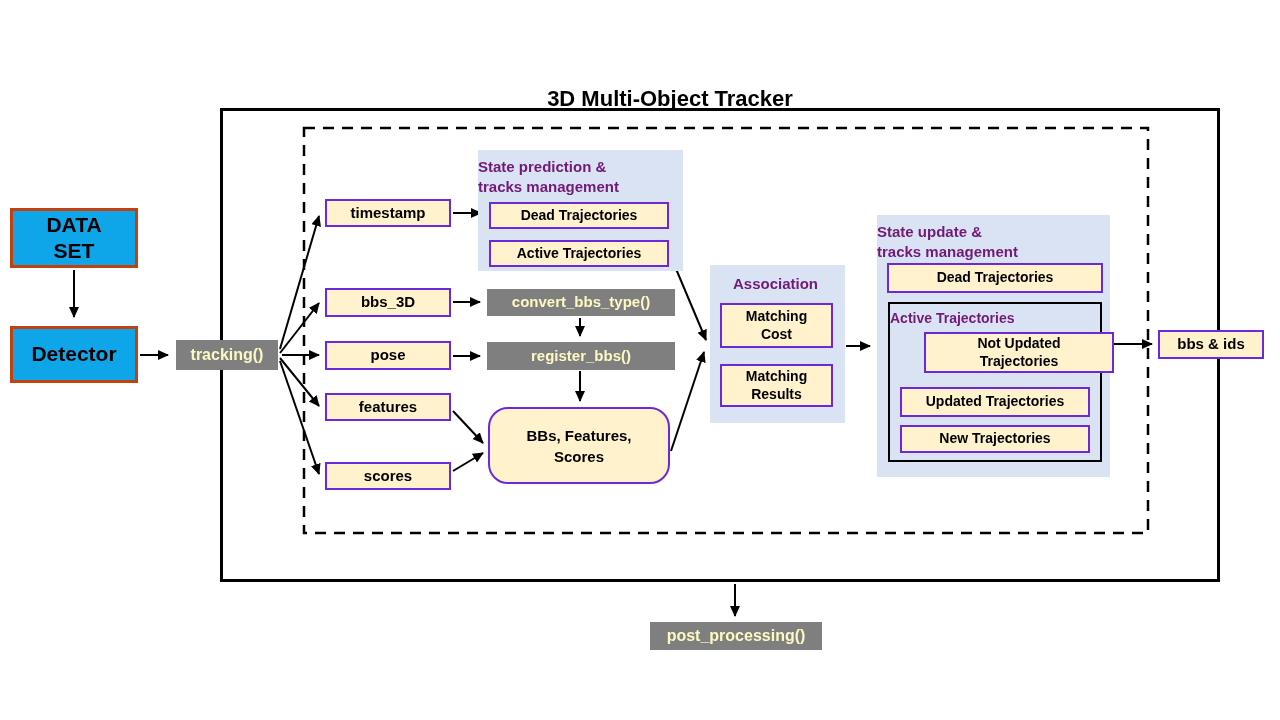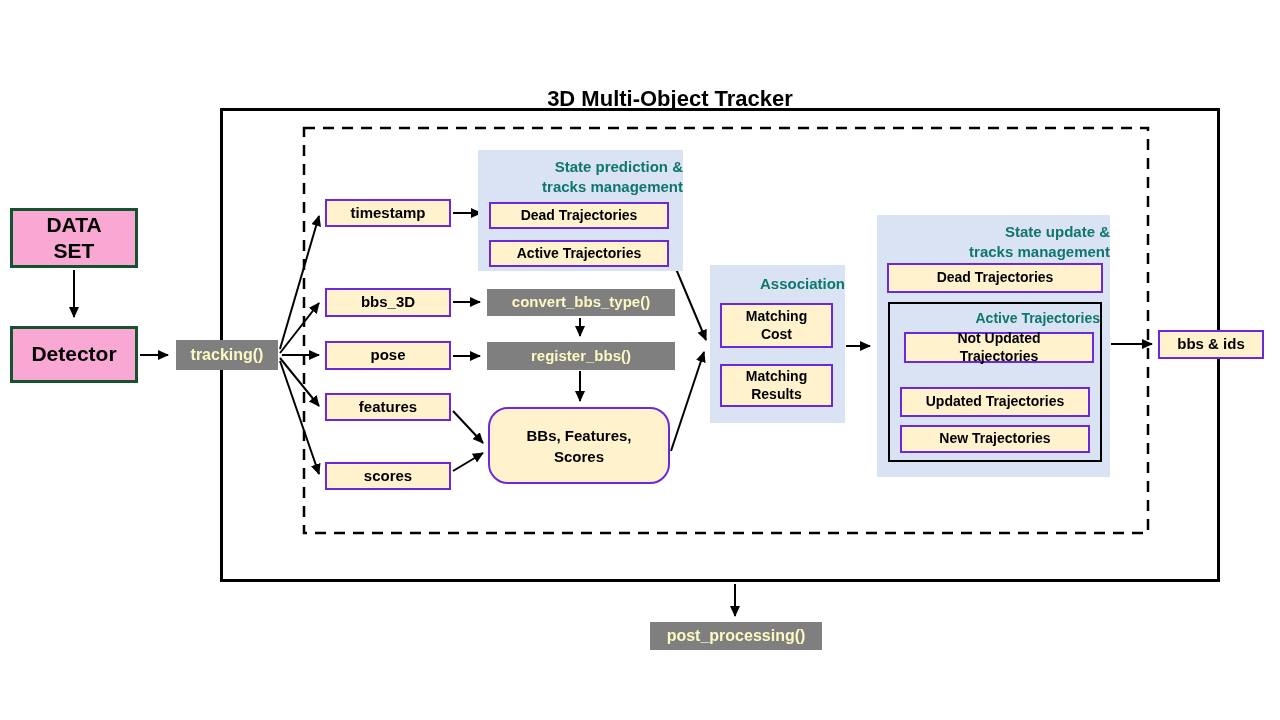--- a/index.html
+++ b/index.html
@@ -4,23 +4,23 @@
 <style>
   html,body{margin:0;padding:0;background:#fff;}
   body{width:1280px;height:720px;position:relative;overflow:hidden;
        font-family:"Liberation Sans",sans-serif;}
   .abs{position:absolute;box-sizing:border-box;}
   .box{display:flex;align-items:center;justify-content:center;text-align:center;
        font-weight:bold;white-space:pre-line;color:#000;line-height:1.25;}
   .cream{background:var(--cream,#FFF2CC);border:2px solid #6d28d9;}
   .gray{background:var(--gray,#7F7F7F);color:#fef9c3;border:none;}
   .blue{background:var(--blue,#DAE3F3);}
-  .b3{border:3px solid #14532d;background:#f9a8d4;}
-  .blocktitle{position:absolute;left:0;right:0;text-align:right;font-weight:bold;
-       white-space:pre-line;color:#0f766e;}
+  .b3{border:3px solid #c2410c;background:#0ea5e9;}
+  .blocktitle{position:absolute;left:0;right:0;text-align:left;font-weight:bold;
+       white-space:pre-line;color:#701a75;}
   svg{position:absolute;left:0;top:0;pointer-events:none;}
 </style>
 </head>
 <body>
 
 <div class="abs box" style="left:370px;top:68px;width:600px;height:30px;font-size:22px;margin-top:16px;">3D Multi-Object Tracker</div>
 
 <div class="abs" style="left:220px;top:108px;width:1000px;height:474px;border:3px solid #000;"></div>
 
 <svg width="1280" height="720">
@@ -83,19 +83,19 @@
 Results</div>
 
 <div class="abs blue" style="left:877px;top:215px;width:233px;height:262px;">
   <div class="blocktitle" style="top:7px;font-size:15px;line-height:1.35;">State update &amp;
 tracks management</div>
 </div>
 <div class="abs box cream" style="left:887px;top:263px;width:216px;height:30px;font-size:14px;">Dead Trajectories</div>
 <div class="abs" style="left:888px;top:302px;width:214px;height:160px;border:2px solid #000;">
   <div class="blocktitle" style="top:6px;font-size:14px;">Active Trajectories</div>
 </div>
-<div class="abs box cream" style="left:904px;top:332px;width:190px;height:31px;font-size:14px;">Not Updated
+<div class="abs box cream" style="left:924px;top:332px;width:190px;height:41px;font-size:14px;">Not Updated
 Trajectories</div>
 <div class="abs box cream" style="left:900px;top:387px;width:190px;height:30px;font-size:14px;">Updated Trajectories</div>
 <div class="abs box cream" style="left:900px;top:425px;width:190px;height:28px;font-size:14px;">New Trajectories</div>
 
 <div class="abs box cream" style="left:1158px;top:330px;width:106px;height:29px;font-size:15px;">bbs &amp; ids</div>
 <div class="abs box gray" style="left:650px;top:622px;width:172px;height:28px;font-size:16px;">post_processing()</div>
 
 </body></html>

